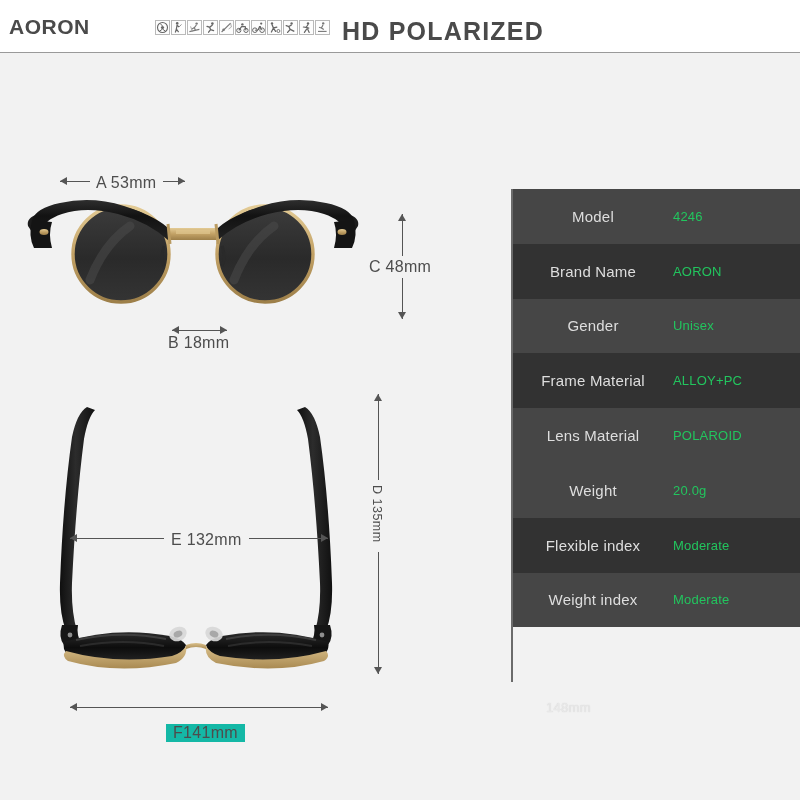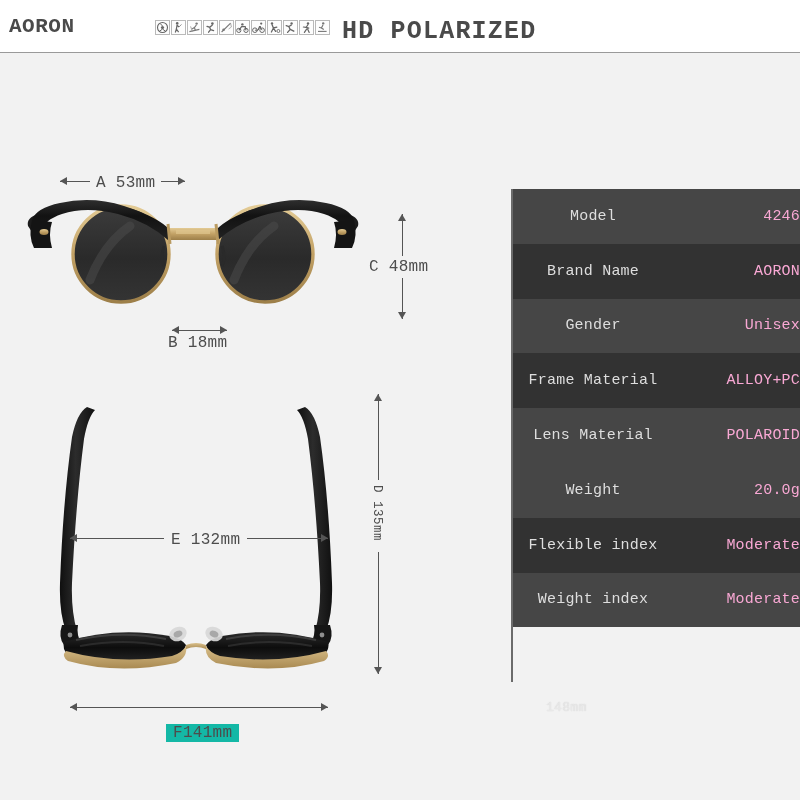--- a/index.html
+++ b/index.html
@@ -2,21 +2,21 @@
 <html><head>
 <meta charset="utf-8">
 <style>
   * { box-sizing: border-box; margin: 0; padding: 0; }
   html, body {
     width: 800px; height: 800px;
     background: #f2f2f2;
     font-family: "Liberation Sans", sans-serif;
     overflow: hidden;
   }
-  .page { position: relative; width: 716px; height: 800px; background: #f2f2f2; font-family: Liberation Mono, monospace; }
+  .page { position: relative; width: 716px; height: 800px; background: #f2f2f2; }
 
   
   .header {
     position: absolute; top: 0; left: 0; width: 800px; height: 53px;
     background: #ffffff;
     display: flex; align-items: center;
   }
   .brand-logo {
     margin-left: 9px;
     font-size: 21px; font-weight: bold; letter-spacing: 0.5px;
@@ -93,22 +93,22 @@
     display: flex; align-items: center;
     height: 54.8px; width: 100%;
   }
   .spec-row.odd  { background: #464646; }
   .spec-row.even { background: #323232; }
   .spec-key {
     flex: 0 0 160px; text-align: center;
     font-size: 15px; color: #dedede; letter-spacing: 0.2px;
   }
   .spec-val {
-    flex: 1; text-align: right;
-    font-size: 15px; color: #f9a8d4; letter-spacing: 0.2px;
+    flex: 1; text-align: left;
+    font-size: 13px; color: #22c55e; letter-spacing: 0.2px;
   }
   .ghost-note {
     position: absolute; left: 546px; top: 700px;
     font-size: 13px; color: #e8e8e8; letter-spacing: 0.3px;
     text-shadow: 0 0 1px rgba(180,180,180,0.6);
   }
 </style>
 </head>
 <body>
 

